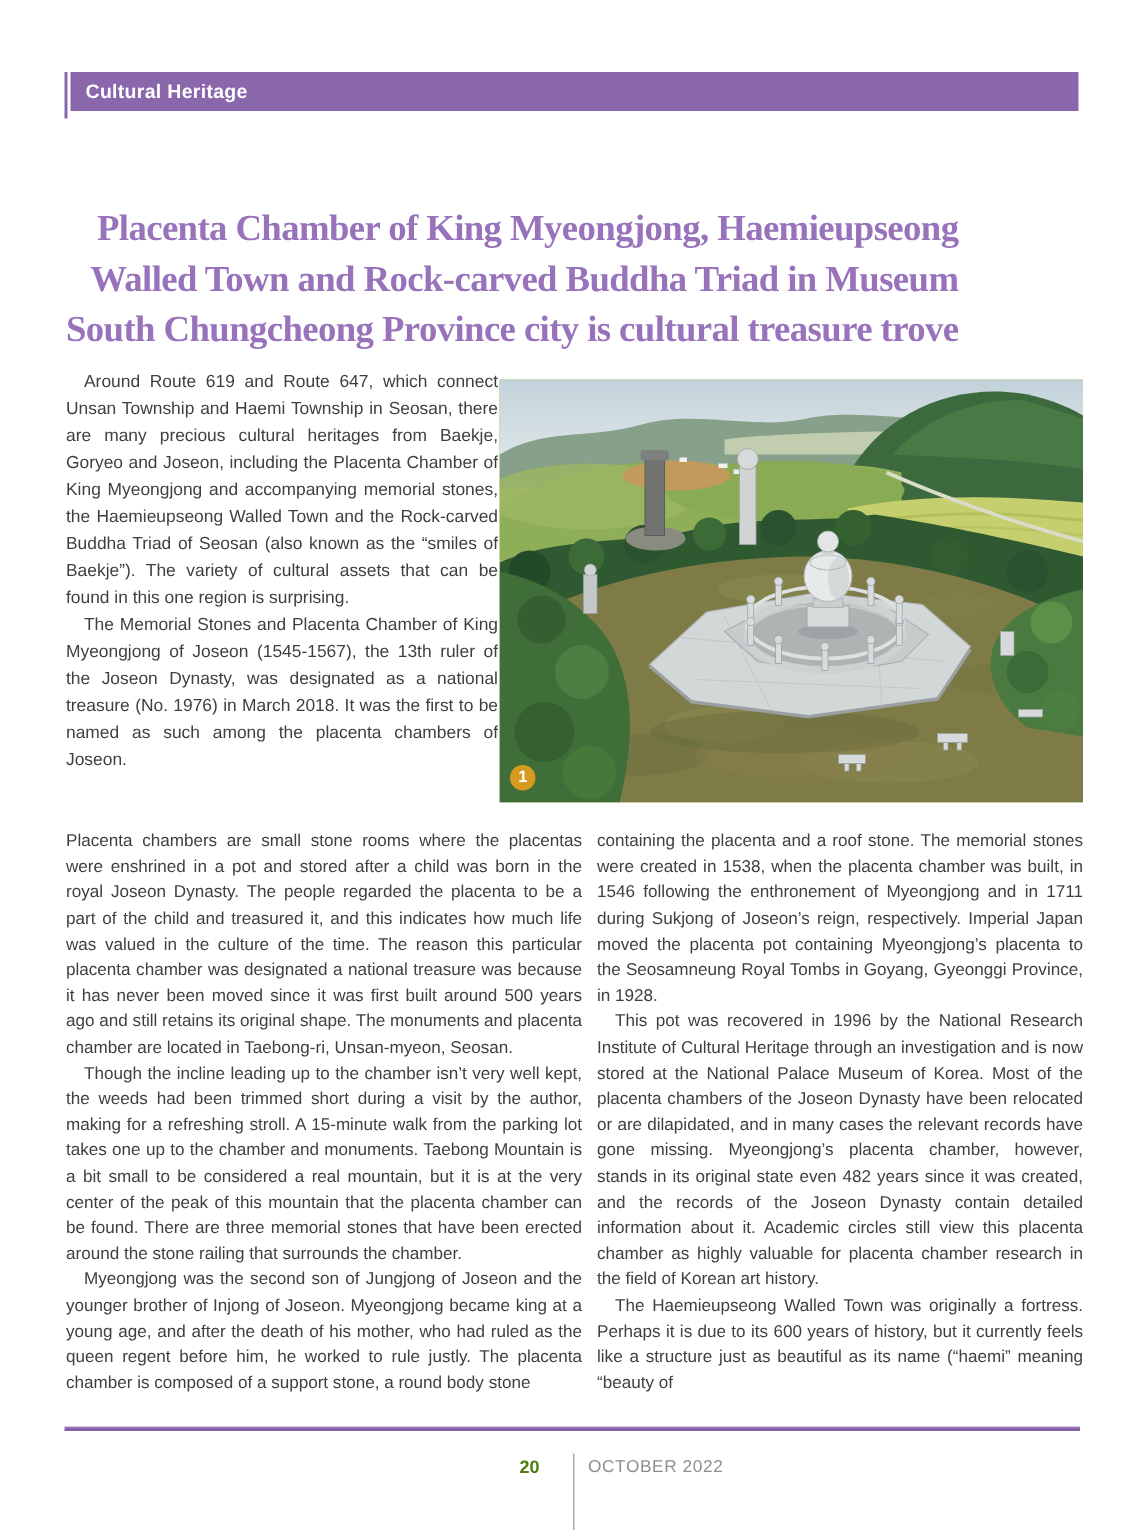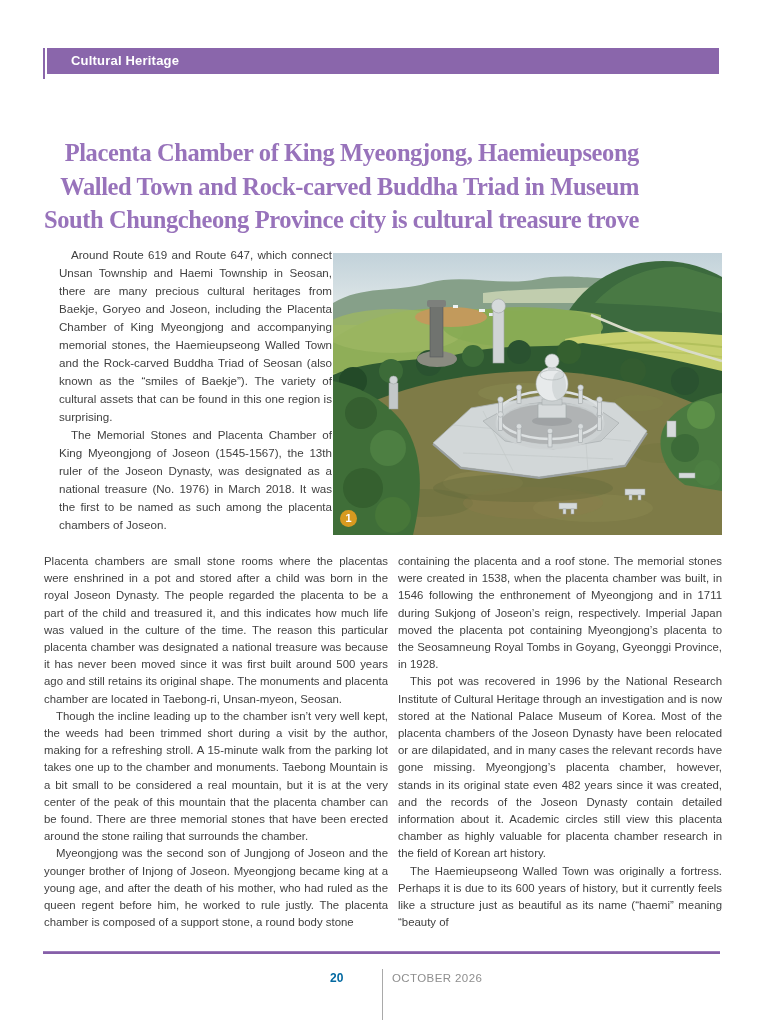--- a/index.html
+++ b/index.html
@@ -8,39 +8,39 @@
     font-family:"Liberation Sans", sans-serif;
     -webkit-font-smoothing:antialiased;
   }
   .page{position:absolute;inset:0;overflow:hidden;background:#fff;}
 
   
   .kicker-accent{position:absolute;left:43px;top:48px;width:2px;height:31px;background:#8a66ab;}
   .kicker-bar{
     position:absolute;left:47px;top:48px;width:672px;height:26px;background:#8a66ab;
     color:#fff;font-size:13px;font-weight:bold;line-height:26px;
-    padding-left:24px;box-sizing:border-box;letter-spacing:0.2px;
+    padding-left:10px;box-sizing:border-box;letter-spacing:0.2px;
   }
 
   
   .title{
     position:absolute;left:44px;top:136px;margin:0;
     font-family:"Liberation Serif", serif;font-weight:bold;
     font-size:24.5px;line-height:33.5px;letter-spacing:-0.4px;
     color:#9873bb;white-space:nowrap;text-align:right;
   }
   .title span{display:block;}
 
   
   .col-narrow{position:absolute;left:44px;top:246px;width:288px;max-height:308px;overflow:hidden;}
   .col-left{position:absolute;left:44px;top:553px;width:344px;max-height:394px;overflow:hidden;}
   .col-right{position:absolute;left:398px;top:553px;width:324px;max-height:394px;overflow:hidden;}
 
   p.body{margin:0;color:#3f3f3f;text-align:justify;}
-  .col-narrow p.body{font-size:11.6px;line-height:18px;margin-left:15px;}
+  .col-narrow p.body{font-size:11.6px;line-height:18px;}
   .col-left p.body,.col-right p.body{font-size:11.4px;line-height:17.2px;}
   p.indent{text-indent:12px;}
   h3.section{
     margin:11px 0 5px 0;color:#8f63b5;font-size:13.5px;line-height:18px;
     font-weight:bold;letter-spacing:0.1px;
   }
   .col-narrow h3.section{margin-top:12px;}
 
   
   .photo{
@@ -53,22 +53,22 @@
     background:#d79a20;color:#fff;font-size:11px;font-weight:bold;
     text-align:center;line-height:17px;
   }
 
   
   .bottom-rule{
     position:absolute;left:43px;top:951px;width:677px;height:3px;
     background:linear-gradient(180deg,#ab8dc6 0%,#7e55a2 60%,#8a68ad 100%);
   }
   .footer-pagenum{
-    position:absolute;left:330px;top:971px;width:46px;text-align:left;
-    font-size:12px;font-weight:bold;color:#0369a1;
+    position:absolute;left:330px;top:971px;width:46px;text-align:center;
+    font-size:12px;font-weight:bold;color:#4d7c0f;
   }
   .footer-sep{position:absolute;left:382px;top:969px;width:1px;height:51px;background:#a9a9a9;}
   .footer-issue{
     position:absolute;left:392px;top:972px;font-size:11.5px;color:#8e8e8e;letter-spacing:0.4px;
   }
 </style>
 </head>
 <body>
 
 <div class="page">
@@ -232,15 +232,15 @@
 
   <div class="col-right">
     <p class="body">containing the placenta and a roof stone. The memorial stones were created in 1538, when the placenta chamber was built, in 1546 following the enthronement of Myeongjong and in 1711 during Sukjong of Joseon’s reign, respectively. Imperial Japan moved the placenta pot containing Myeongjong’s placenta to the Seosamneung Royal Tombs in Goyang, Gyeonggi Province, in 1928.</p>
     <p class="body indent">This pot was recovered in 1996 by the National Research Institute of Cultural Heritage through an investigation and is now stored at the National Palace Museum of Korea. Most of the placenta chambers of the Joseon Dynasty have been relocated or are dilapidated, and in many cases the relevant records have gone missing. Myeongjong’s placenta chamber, however, stands in its original state even 482 years since it was created, and the records of the Joseon Dynasty contain detailed information about it. Academic circles still view this placenta chamber as highly valuable for placenta chamber research in the field of Korean art history.</p>
     <p class="body indent">The Haemieupseong Walled Town was originally a fortress. Perhaps it is due to its 600 years of history, but it currently feels like a structure just as beautiful as its name (“haemi” meaning “beauty of</p>
   </div>
 
   <div class="bottom-rule"></div>
   <div class="footer-pagenum">20</div>
   <div class="footer-sep"></div>
-  <div class="footer-issue">OCTOBER 2026</div>
+  <div class="footer-issue">OCTOBER 2022</div>
 
 </div>
 
 </body></html>

